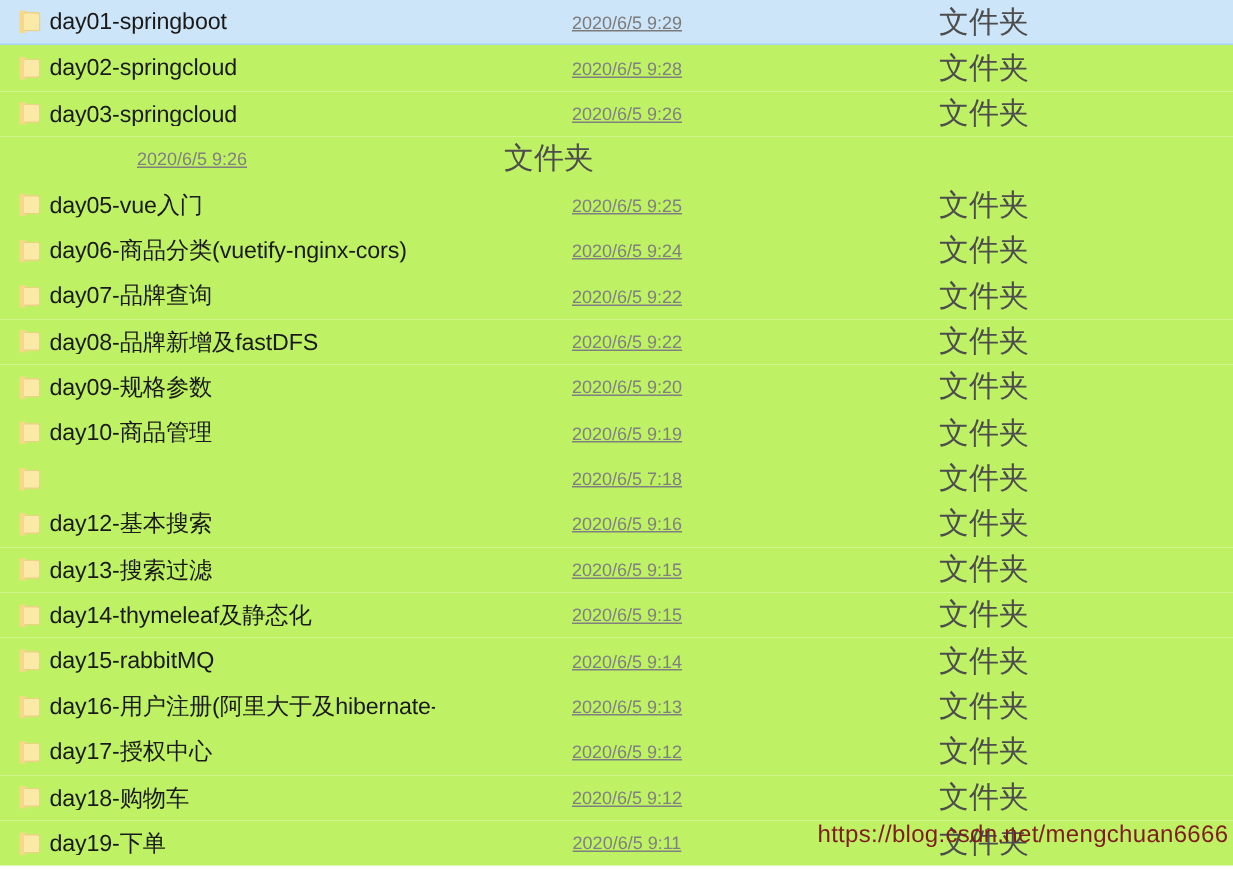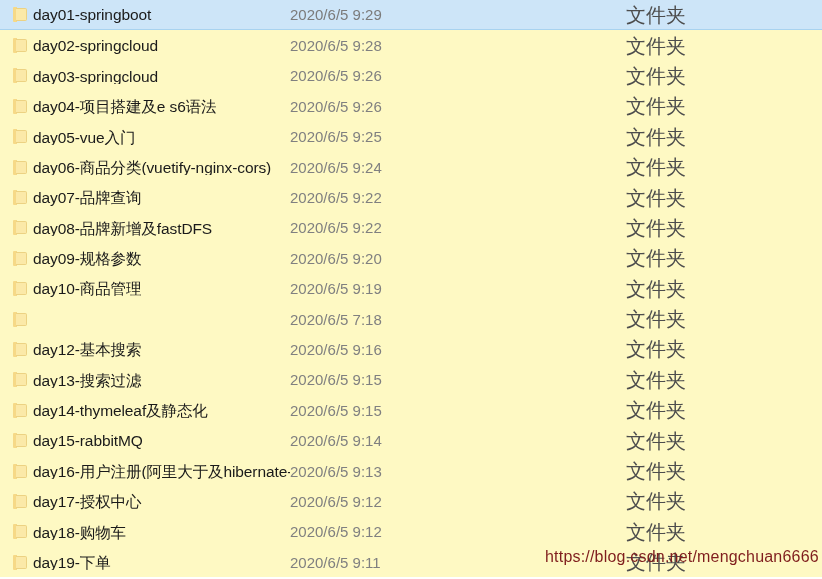--- a/index.html
+++ b/index.html
@@ -17,21 +17,21 @@
   #file-list {
     position: relative;
     width: 822px;
     height: 579px;
   }
   .row {
     display: flex;
     align-items: center;
     height: 30.4px;
     box-sizing: border-box;
-    background: #fef9c3;
+    background: #bef264;
     position: relative;
   }
   .row.selected {
     background: #cde5f8;
     border-bottom: 1px solid #a8d2ef;
   }
   .cell-name {
     display: flex;
     align-items: center;
     width: 290px;
@@ -73,27 +73,28 @@
     font-size: 15.5px;
     color: #1a1a1a;
     white-space: nowrap;
     letter-spacing: -0.1px;
     line-height: 1;
     padding-top: 1px;
   }
   .cell-date {
     width: 256px;
     min-width: 256px;
-    text-align: left;
-    font-size: 15px;
+    text-align: center;
+    font-size: 12px;
     color: #808080;
     white-space: nowrap;
     padding-right: 0px;
     box-sizing: border-box;
     line-height: 1;
+    text-decoration: underline;
   }
   .row.selected .cell-date {
     color: #7b7b7b;
   }
   .cell-type {
     flex: 1;
     padding-left: 80px;
     box-sizing: border-box;
     font-size: 20px;
     color: #4d4d4d;
@@ -143,27 +144,20 @@
         <span class="folder-icon">
           <span class="tab"></span>
           <span class="body"></span>
         </span>
         <span class="name-text">day03-springcloud</span>
       </div>
       <div class="cell-date">2020/6/5 9:26</div>
       <div class="cell-type">文件夹</div>
     </div>
     <div class="row">
-      <div class="cell-name">
-        <span class="folder-icon">
-          <span class="tab"></span>
-          <span class="body"></span>
-        </span>
-        <span class="name-text">day04-项目搭建及e s6语法</span>
-      </div>
       <div class="cell-date">2020/6/5 9:26</div>
       <div class="cell-type">文件夹</div>
     </div>
     <div class="row">
       <div class="cell-name">
         <span class="folder-icon">
           <span class="tab"></span>
           <span class="body"></span>
         </span>
         <span class="name-text">day05-vue入门</span>

